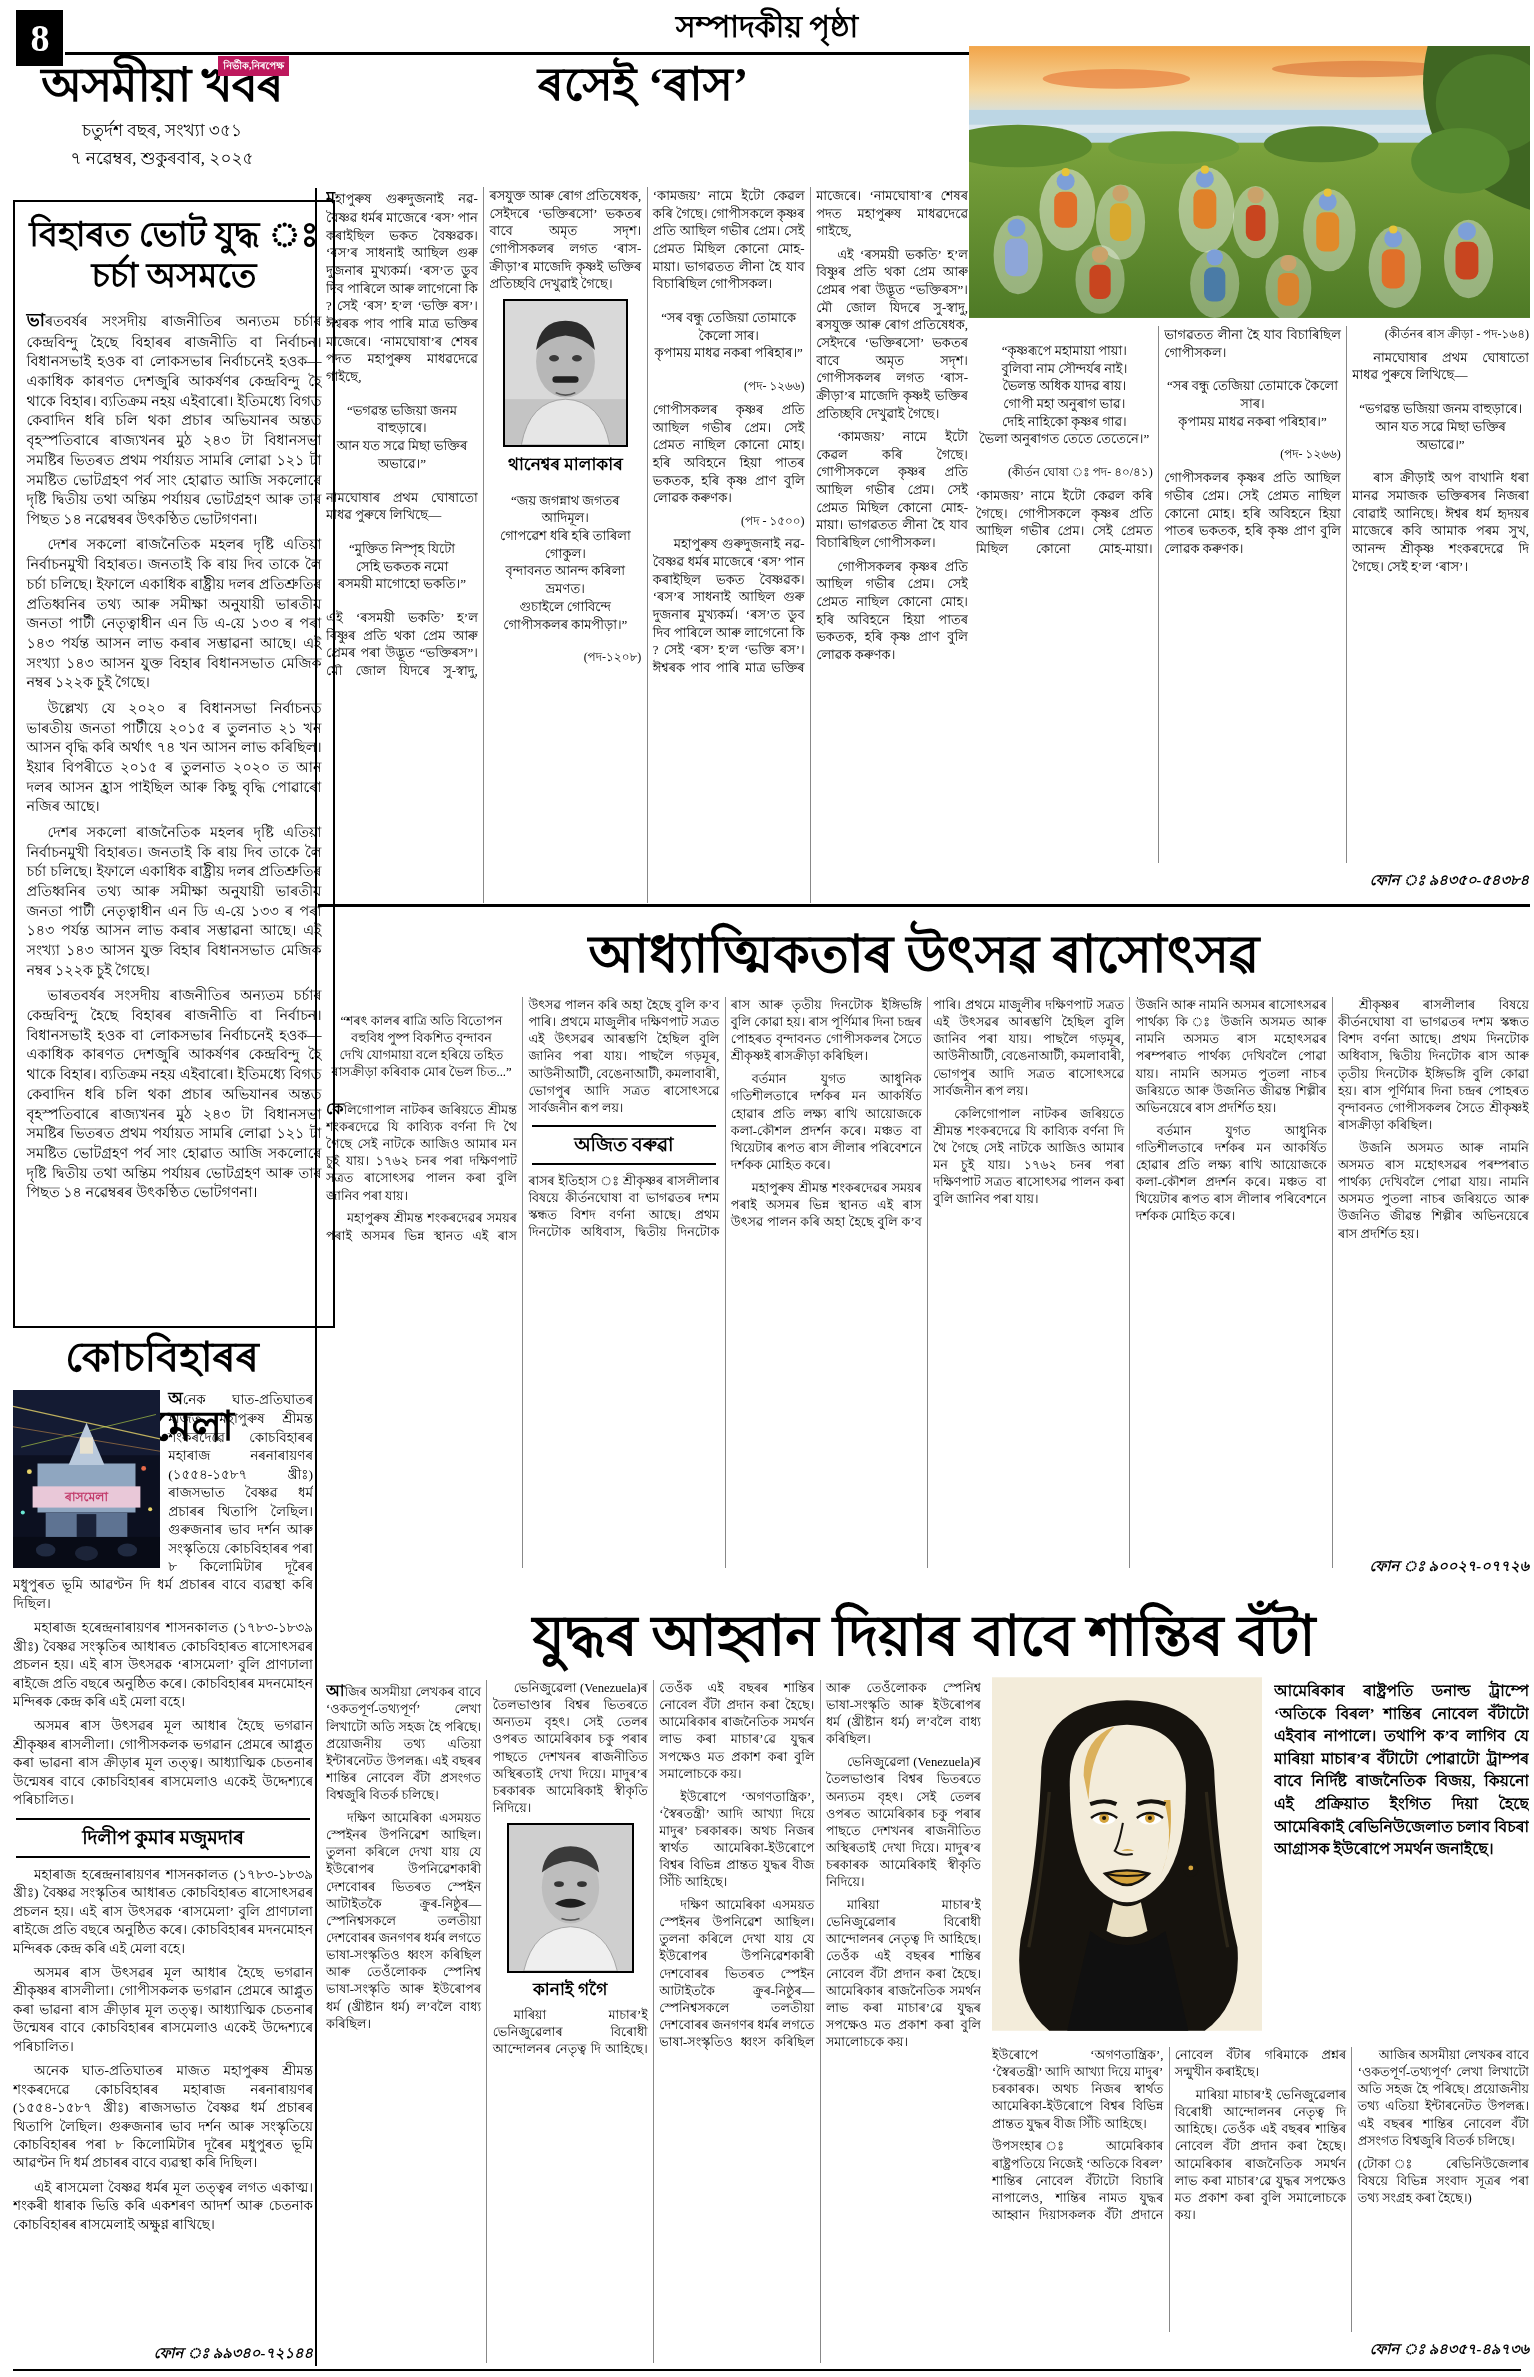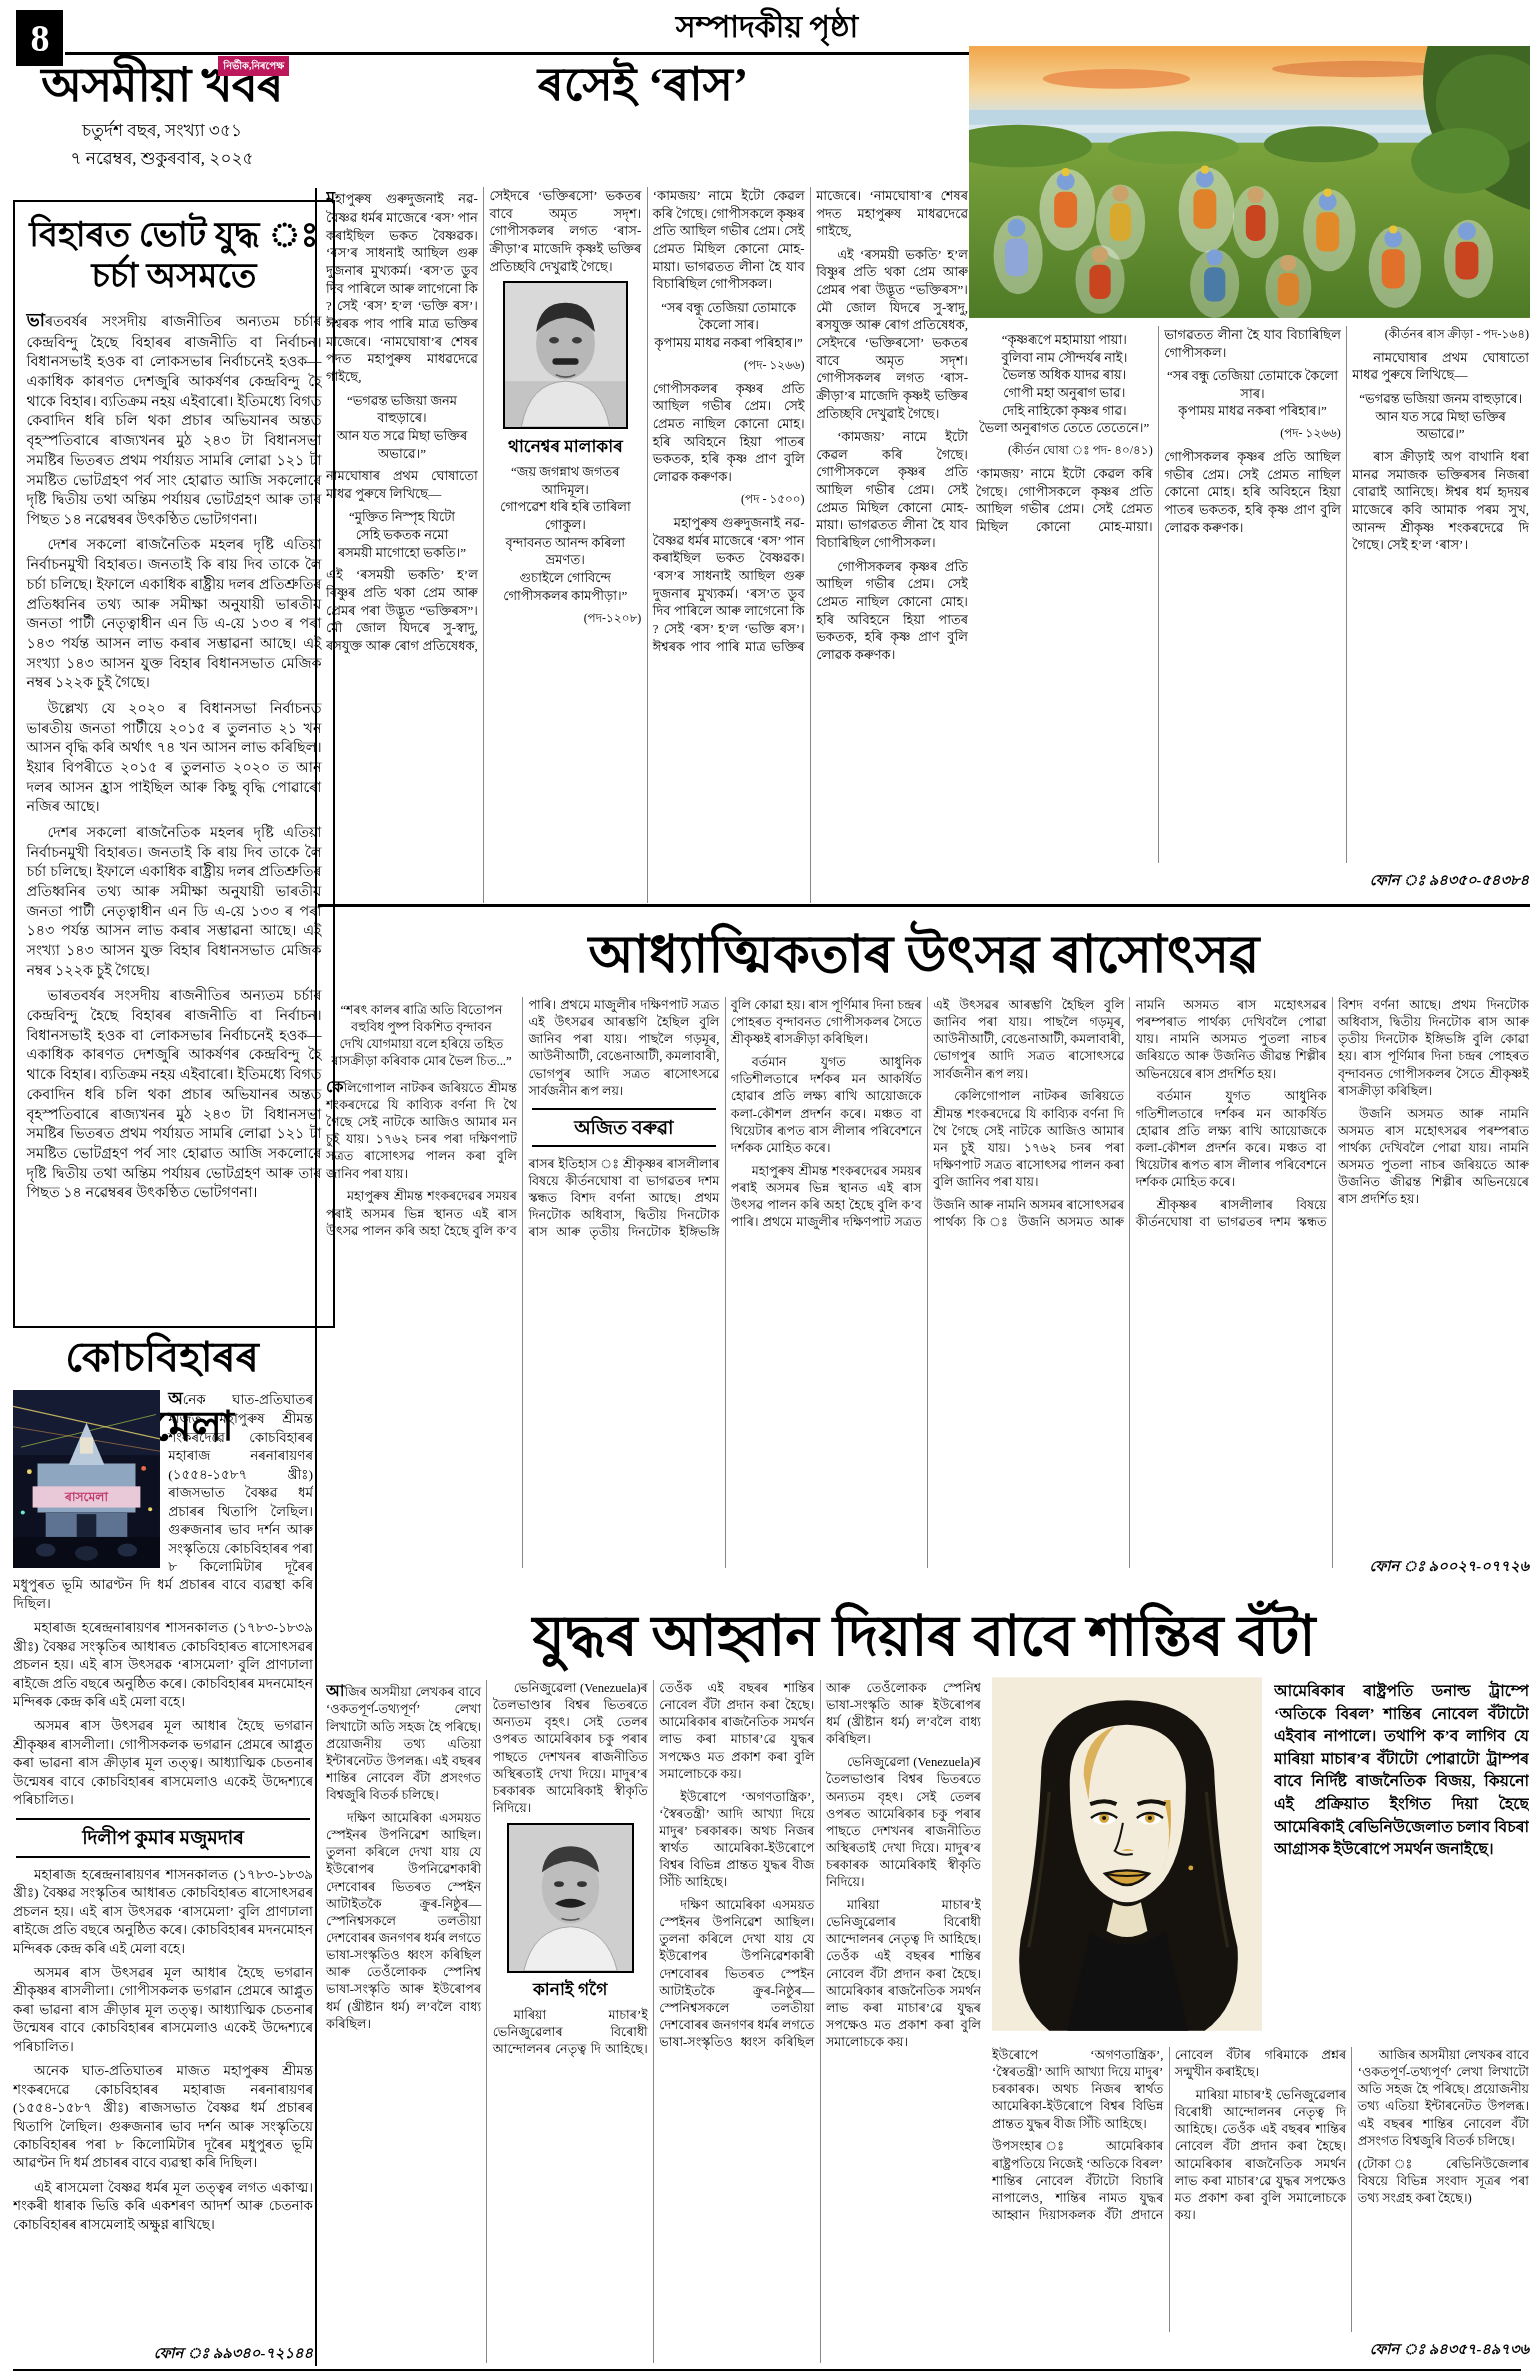--- a/index.html
+++ b/index.html
@@ -3,21 +3,21 @@
 <meta charset="utf-8">
 <style>
   html,body{margin:0;padding:0;background:#e9e9e9;}
   #sheet{position:relative;width:1534px;height:2377px;background:#ffffff;overflow:hidden;
          font-family:"Liberation Serif","DejaVu Serif",serif;color:#000;}
   .abs{position:absolute;}
   .center{text-align:center;}
   .just{text-align:justify;text-justify:inter-word;}
   .bold{font-weight:bold;}
   .rule{background:#000;}
-  .verse{text-align:center;white-space:pre-line;margin:5px 0;}
+  .verse{text-align:center;white-space:pre-line;margin:16px 0;}
   .cite{text-align:right;font-size:12px;margin:1.6px 0 6.5px 0;}
   p{margin:0 0 5.7px 0;text-indent:21px;}
   p.noind{text-indent:0;}
   p.lead::first-letter{font-weight:bold;font-size:1.25em;}
   .phone{font-style:italic;font-weight:bold;text-align:right;font-size:14.7px;}
   .byline-box{border-top:2px solid #000;border-bottom:2px solid #000;
               text-align:center;font-weight:bold;font-size:19px;padding:4.9px 0;margin:8.2px 3.3px;
               break-inside:avoid;text-indent:0;}
   .cols{column-gap:11.5px;column-rule:0.8px solid #888;overflow:hidden;}
   .photo-block{break-inside:avoid;text-align:center;margin:4.9px 0;text-indent:0;}

